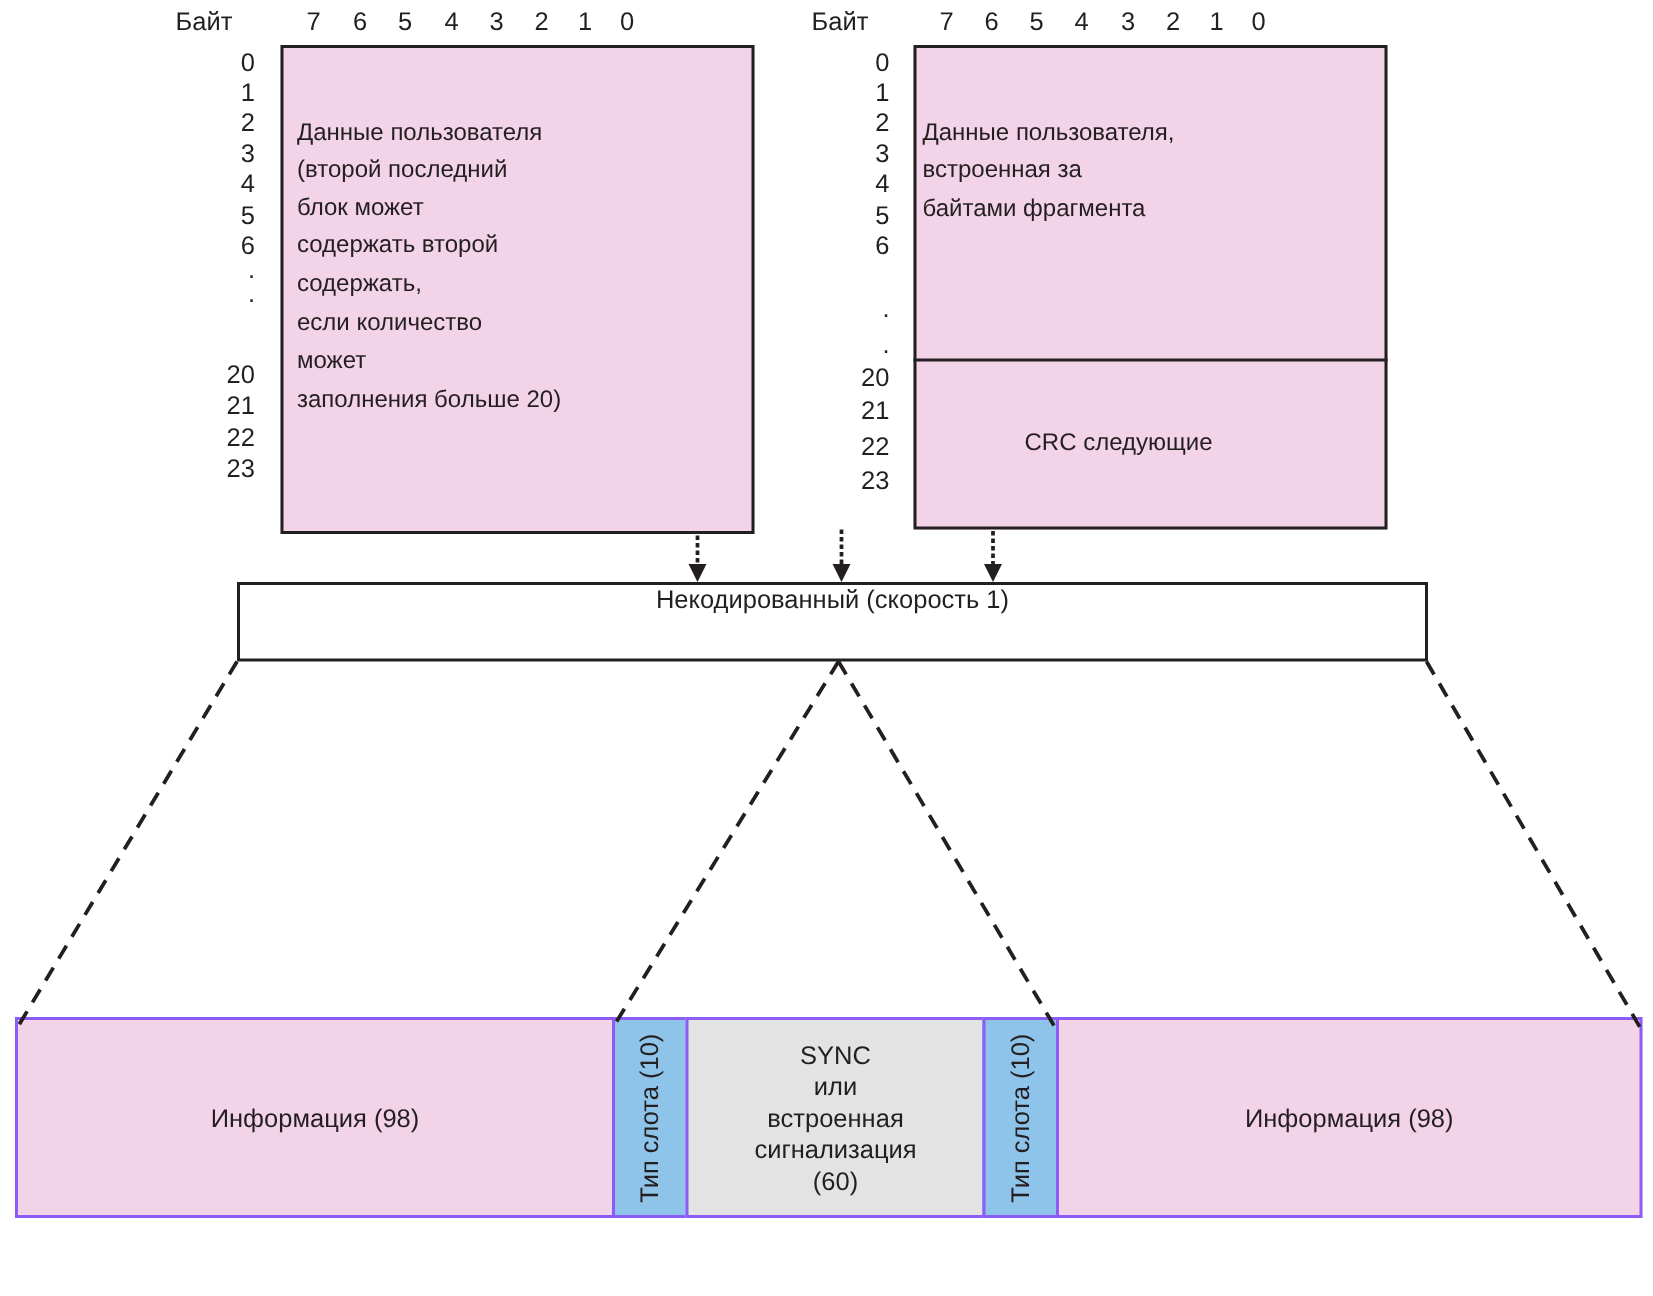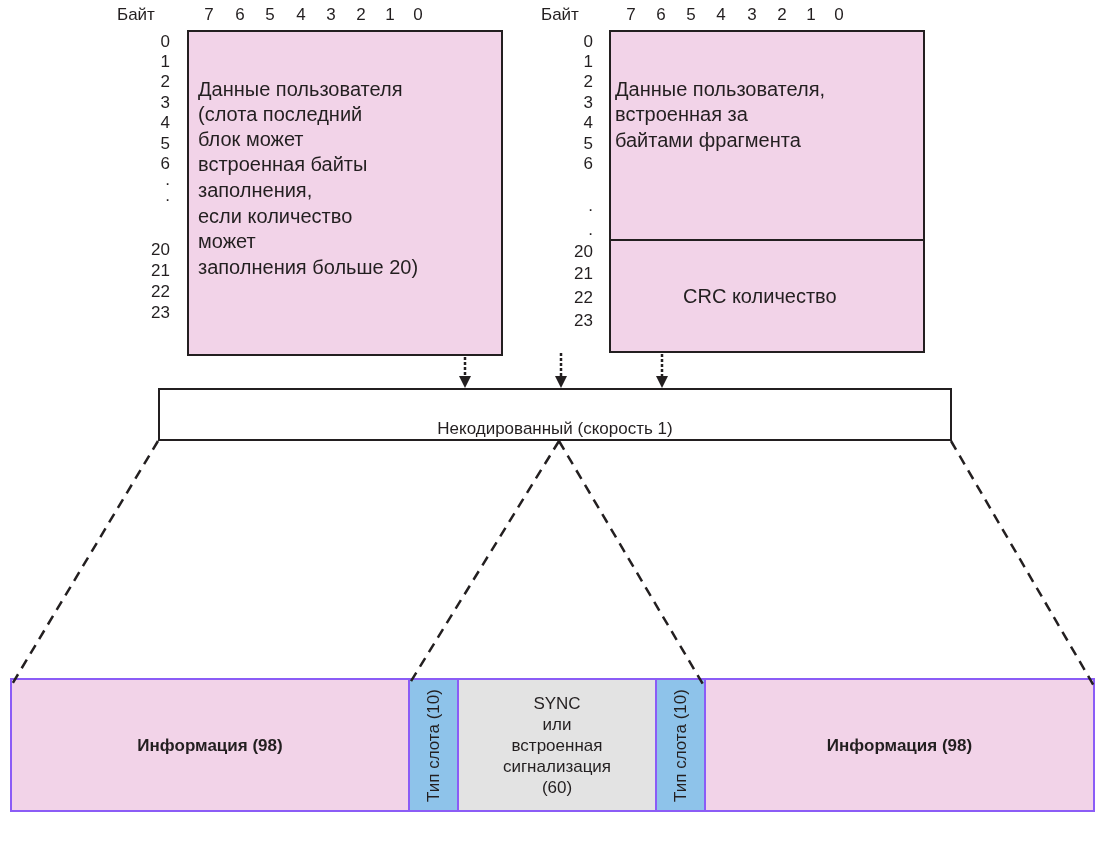--- a/index.html
+++ b/index.html
@@ -3,27 +3,27 @@
 <meta charset="utf-8">
 <style>
   html, body { margin:0; padding:0; background:#ffffff; }
   body { width:1102px; height:864px; position:relative; overflow:hidden;
          font-family:"Liberation Sans", sans-serif; color:#231f20; }
   .abs { position:absolute; }
   .hdr { font-size:17px; top:4px; height:22px; line-height:22px; }
   .bitnum { position:absolute; width:26px; text-align:center; }
   .rownum { position:absolute; width:40px; text-align:right; font-size:17px; line-height:19px; }
   .box { position:absolute; background:#f2d3e8; border:2px solid #231f20; box-sizing:border-box; }
-  .boxtext { position:absolute; font-size:20px; line-height:20px; white-space:pre;text-align:right; }
+  .boxtext { position:absolute; font-size:16px; line-height:20px; white-space:pre;text-align:right; }
   .bar { position:absolute; background:#ffffff; border:2px solid #231f20; box-sizing:border-box;
-         display:flex; align-items:flex-end; justify-content:center; font-size:17px; }
+         display:flex; align-items:flex-start; justify-content:center; font-size:17px; }
   .seg { position:absolute; top:678px; height:134px; box-sizing:border-box;
          border:2px solid #8b5cf6; display:flex; align-items:center; justify-content:center;
          text-align:center; font-size:17px; line-height:21px; }
-  .pink { background:#f2d3e8;font-weight:bold; }
+  .pink { background:#f2d3e8; }
   .blue { background:#8ec3ea; }
   .gray { background:#e3e3e3; }
   .vert { transform:rotate(-90deg); white-space:nowrap; }
   svg.overlay { position:absolute; left:0; top:0; }
 </style>
 </head>
 <body>
 
 <div class="abs hdr" style="left:117px;">Байт</div>
 <div class="abs hdr" style="left:0;top:4px;width:1102px;">
@@ -49,24 +49,24 @@
   <span class="rownum" style="left:130px;top:186px">.</span>
   <span class="rownum" style="left:130px;top:240px">20</span>
   <span class="rownum" style="left:130px;top:261px">21</span>
   <span class="rownum" style="left:130px;top:282px">22</span>
   <span class="rownum" style="left:130px;top:303px">23</span>
 </div>
 
 <div class="box" style="left:187px;top:30px;width:316px;height:326px;"></div>
 <div>
   <div class="boxtext" style="left:198px;top:79px">Данные пользователя</div>
-  <div class="boxtext" style="left:198px;top:104px">(слота последний</div>
+  <div class="boxtext" style="left:198px;top:104px">(второй последний</div>
   <div class="boxtext" style="left:198px;top:129px">блок может</div>
-  <div class="boxtext" style="left:198px;top:154px">встроенная байты</div>
-  <div class="boxtext" style="left:198px;top:180px">заполнения,</div>
+  <div class="boxtext" style="left:198px;top:154px">содержать второй</div>
+  <div class="boxtext" style="left:198px;top:180px">содержать,</div>
   <div class="boxtext" style="left:198px;top:206px">если количество</div>
   <div class="boxtext" style="left:198px;top:231px">может</div>
   <div class="boxtext" style="left:198px;top:257px">заполнения больше 20)</div>
 </div>
 
 <div class="abs hdr" style="left:541px;">Байт</div>
 <div class="abs hdr" style="left:0;top:4px;width:1102px;">
   <span class="bitnum" style="left:618px">7</span>
   <span class="bitnum" style="left:648px">6</span>
   <span class="bitnum" style="left:678px">5</span>
@@ -93,21 +93,21 @@
   <span class="rownum" style="left:553px;top:311px">23</span>
 </div>
 
 <div class="box" style="left:609px;top:30px;width:316px;height:323px;"></div>
 <div class="abs" style="left:609px;top:239px;width:316px;height:2px;background:#231f20;"></div>
 <div>
   <div class="boxtext" style="left:615px;top:79px">Данные пользователя,</div>
   <div class="boxtext" style="left:615px;top:104px">встроенная за</div>
   <div class="boxtext" style="left:615px;top:130px">байтами фрагмента</div>
 </div>
-<div class="boxtext" style="left:683px;top:286px">CRC количество</div>
+<div class="boxtext" style="left:683px;top:286px">CRC следующие</div>
 
 <div class="bar" style="left:158px;top:388px;width:794px;height:53px;">
   <span>Некодированный (скорость 1)</span>
 </div>
 
 <div class="seg pink" style="left:10px;width:400px;">
   <span>Информация (98)</span>
 </div>
 <div class="seg blue" style="left:408px;width:51px;">
   <span class="vert">Тип слота (10)</span>

